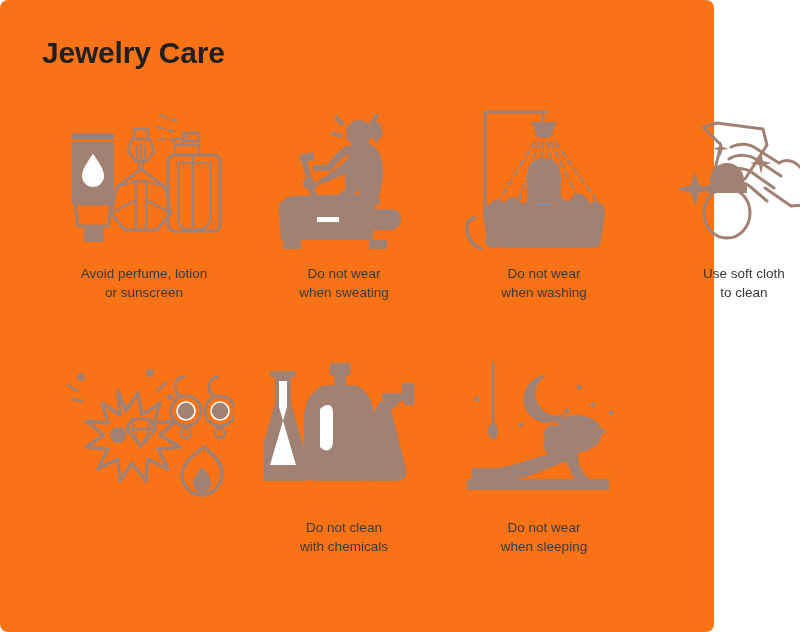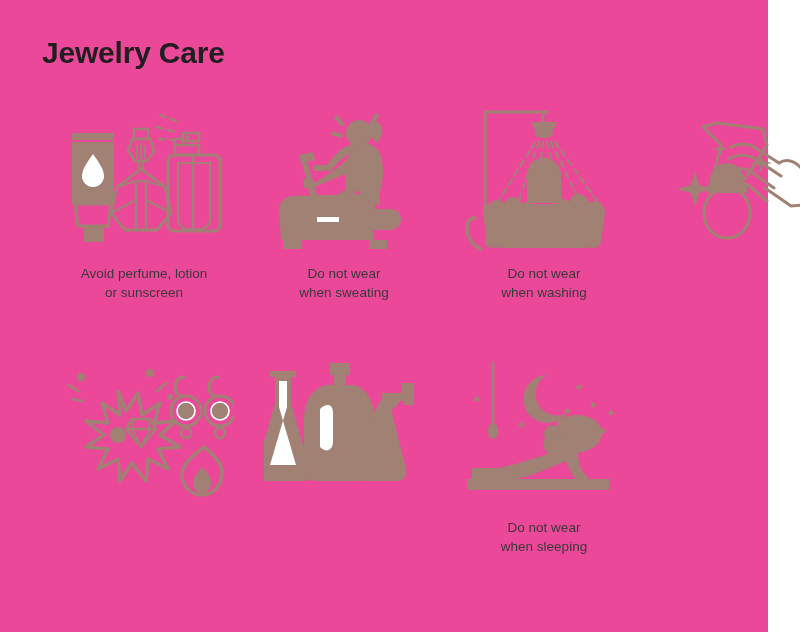--- a/index.html
+++ b/index.html
@@ -10,25 +10,26 @@
   }
   body {
     width: 800px;
     height: 632px;
     font-family: "Liberation Sans", sans-serif;
     color: #333333;
     overflow: hidden;
     position: relative;
   }
   .page {
-    width: 768px;
+    width: 714px;
     height: 632px;
-    background: #ec4899;
+    background: #f97316;
     box-sizing: border-box;
     position: relative;
+    border-radius: 8px;
   }
   .page-title {
     position: absolute;
     left: 42px;
     top: 36px;
     font-size: 30px;
     font-weight: bold;
     letter-spacing: -0.2px;
     color: #1f1f1f;
     font-family: "Liberation Sans", sans-serif;
@@ -250,20 +251,22 @@
 
               <path d="M58 62 c-10 0 -17 8 -17 17 l0 5 l34 0 l0 -5 c0 -9 -7 -17 -17 -17 z"></path>
               <rect x="38" y="84" width="40" height="8"></rect>
 
               <path d="M22 84 l4 -14 l4 14 l14 4 l-14 4 l-4 14 l-4 -14 l-14 -4 z"></path>
               <path d="M90 60 l2 -9 l2 9 l9 2 l-9 2 l-2 9 l-2 -9 l-9 -2 z"></path>
               <path d="M50 46 l1.6 -6 l1.6 6 l6 1.6 l-6 1.6 l-1.6 6 l-1.6 -6 l-6 -1.6 z"></path>
             </g>
           </svg>
         </div>
+        <div class="caption">Use soft cloth
+to clean</div>
       </div>
 
     </div>
 
     <div class="row">
 
       <div class="cell">
         <div class="icon-wrap">
           <svg width="180" height="150" viewBox="0 0 180 150" xmlns="http://www.w3.org/2000/svg">
             <g fill="#a08174" stroke="#a08174">
@@ -319,20 +322,22 @@
               <path d="M70 20 h12 v10 h-12 z"></path>
               <path d="M62 30 h28 c14 4 20 18 20 34 v50 c0 7 -4 12 -12 12 h-46 c-8 0 -12 -5 -12 -12 v-50 c0 -16 7 -30 22 -34 z"></path>
               <path d="M56 54 c6 -6 13 -6 13 4 v28 c0 10 -7 12 -13 6 z" fill="#ffffff"></path>
 
               <path d="M118 38 h20 v-10 h12 v10 l-8 8 h-6 l-4 6 h-14 z"></path>
               <path d="M116 46 h14 l-2 12 l14 56 c2 8 -3 12 -10 12 h-26 c-8 0 -12 -5 -10 -12 l14 -56 z"></path>
               <rect x="140" y="28" width="10" height="22"></rect>
             </g>
           </svg>
         </div>
+        <div class="caption">Do not clean
+with chemicals</div>
       </div>
 
       <div class="cell">
         <div class="icon-wrap">
           <svg width="166" height="150" viewBox="0 0 166 150" xmlns="http://www.w3.org/2000/svg">
             <g fill="#a08174" stroke="#a08174">
 
               <path d="M32 8 v62" fill="none" stroke-width="2.6" stroke-linecap="round"></path>
               <ellipse cx="32" cy="76" rx="5" ry="8" stroke="none"></ellipse>
 

